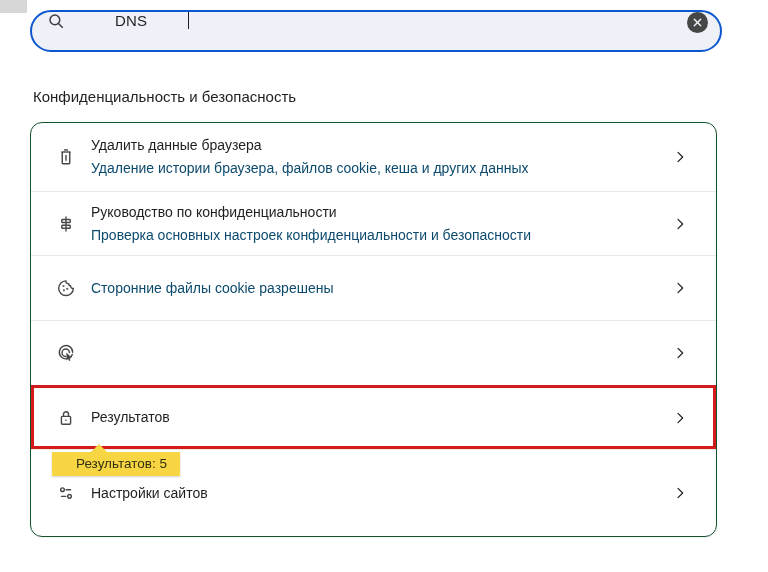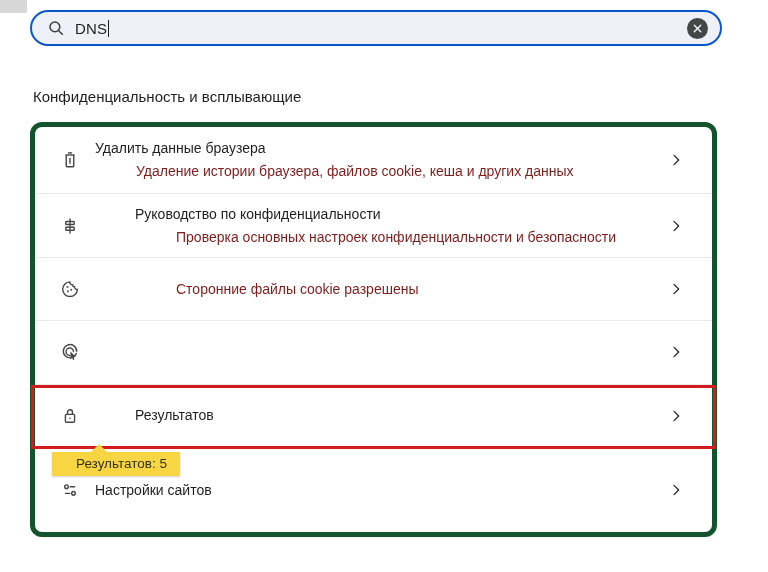--- a/index.html
+++ b/index.html
@@ -6,23 +6,23 @@
   html, body { width: 768px; height: 572px; background: #ffffff; overflow: hidden; }
   body { font-family: "Liberation Sans", sans-serif; color: #1f1f1f; position: relative; }
 
   .corner-artifact {
     position: absolute; left: 0; top: 0; width: 27px; height: 13px;
     background: #d7d7d7;
   }
 
   
   .search-pill {
-    position: absolute; left: 30px; top: 10px; width: 692px; height: 36px;
+    position: absolute; left: 30px; top: 10px; width: 692px; height: 42px;
     background: #eef1f7; border: 2px solid #0b57d0; border-radius: 23px;
-    display: flex; align-items: center; padding: 0 12px 0 15px;
+    display: flex; align-items: flex-start; padding: 0 12px 0 15px; gap: 40px;
   }
   .search-pill .mag { width: 18px; height: 18px; flex: 0 0 auto; margin-right: 10px; }
   .search-text { font-size: 15px; color: #1f1f1f; letter-spacing: 0.2px; }
   .caret {
     display: inline-block; width: 1px; height: 17px; background: #1f1f1f;
     vertical-align: text-bottom; margin-left: 1px;
     animation: blink 1s steps(1) infinite;
   }
   @keyframes blink { 50% { opacity: 0; } }
   .clear-btn {
@@ -34,36 +34,36 @@
 
   
   .section-title {
     position: absolute; left: 33px; top: 88px;
     font-size: 15px; color: #1f1f1f; font-weight: 400;
   }
 
   
   .card {
     position: absolute; left: 30px; top: 122px; width: 687px; height: 415px;
-    background: #ffffff; border: 5px solid #14532d; border-radius: 12px;
+    background: #ffffff; border: 1px solid #14532d; border-radius: 12px;
     box-shadow: 0 1px 2px rgba(0,0,0,0.05);
     display: flex; flex-direction: column;
   }
   .row {
     display: flex; align-items: center;
     padding: 0 18px 0 25px; cursor: pointer;
   }
   .row + .row { border-top: 1px solid #e9e9e9; }
   .row.h68 { height: 68px; }
-  .row.h65 { height: 65px; gap: 40px; }
+  .row.h65 { height: 65px; }
   .row.h87 { height: 87px; }
   .row .lead-icon { width: 20px; height: 20px; flex: 0 0 auto; margin-right: 15px; }
   .row .texts { display: flex; flex-direction: column; gap: 3px; max-width: 565px; }
   .row .title { font-size: 14px; font-weight: 500; color: #1f1f1f; line-height: 19px; }
-  .row .subtitle { font-size: 14px; font-weight: 400; color: #7f1d1d; line-height: 20px; white-space: pre-line; margin-left: 41px; }
+  .row .subtitle { font-size: 14px; font-weight: 400; color: #0c4a6e; line-height: 20px; white-space: pre-line; }
   .row .chev { margin-left: auto; width: 16px; height: 16px; flex: 0 0 auto; margin-right: 10px; }
 
   
   .highlight-box {
     position: absolute; left: 31px; top: 385px; width: 685px; height: 64px;
     border: 3px solid #d41b1b; pointer-events: none; z-index: 5;
   }
 
   
   .results-tooltip {
@@ -97,21 +97,21 @@
   <span class="search-text">DNS</span>
   <span class="caret"></span>
   <span class="clear-btn">
     <svg viewBox="0 0 24 24" fill="none" stroke="#eef1f7" stroke-width="3.2" stroke-linecap="round">
       <line x1="5" y1="5" x2="19" y2="19"></line>
       <line x1="19" y1="5" x2="5" y2="19"></line>
     </svg>
   </span>
 </div>
 
-<div class="section-title">Конфиденциальность и всплывающие</div>
+<div class="section-title">Конфиденциальность и безопасность</div>
 
 <div class="card">
 
   <div class="row h68">
     <span class="lead-icon">
       <svg viewBox="0 0 24 24" fill="none" stroke="#474747" stroke-width="1.7" stroke-linejoin="round">
         <path d="M9.5 3.5h5"></path>
         <path d="M6.5 6h11"></path>
         <path d="M7.5 6v13.2a0.8 0.8 0 0 0 .8.8h7.4a0.8 0.8 0 0 0 .8-.8V6"></path>
         <path d="M12 9.5v7"></path>

